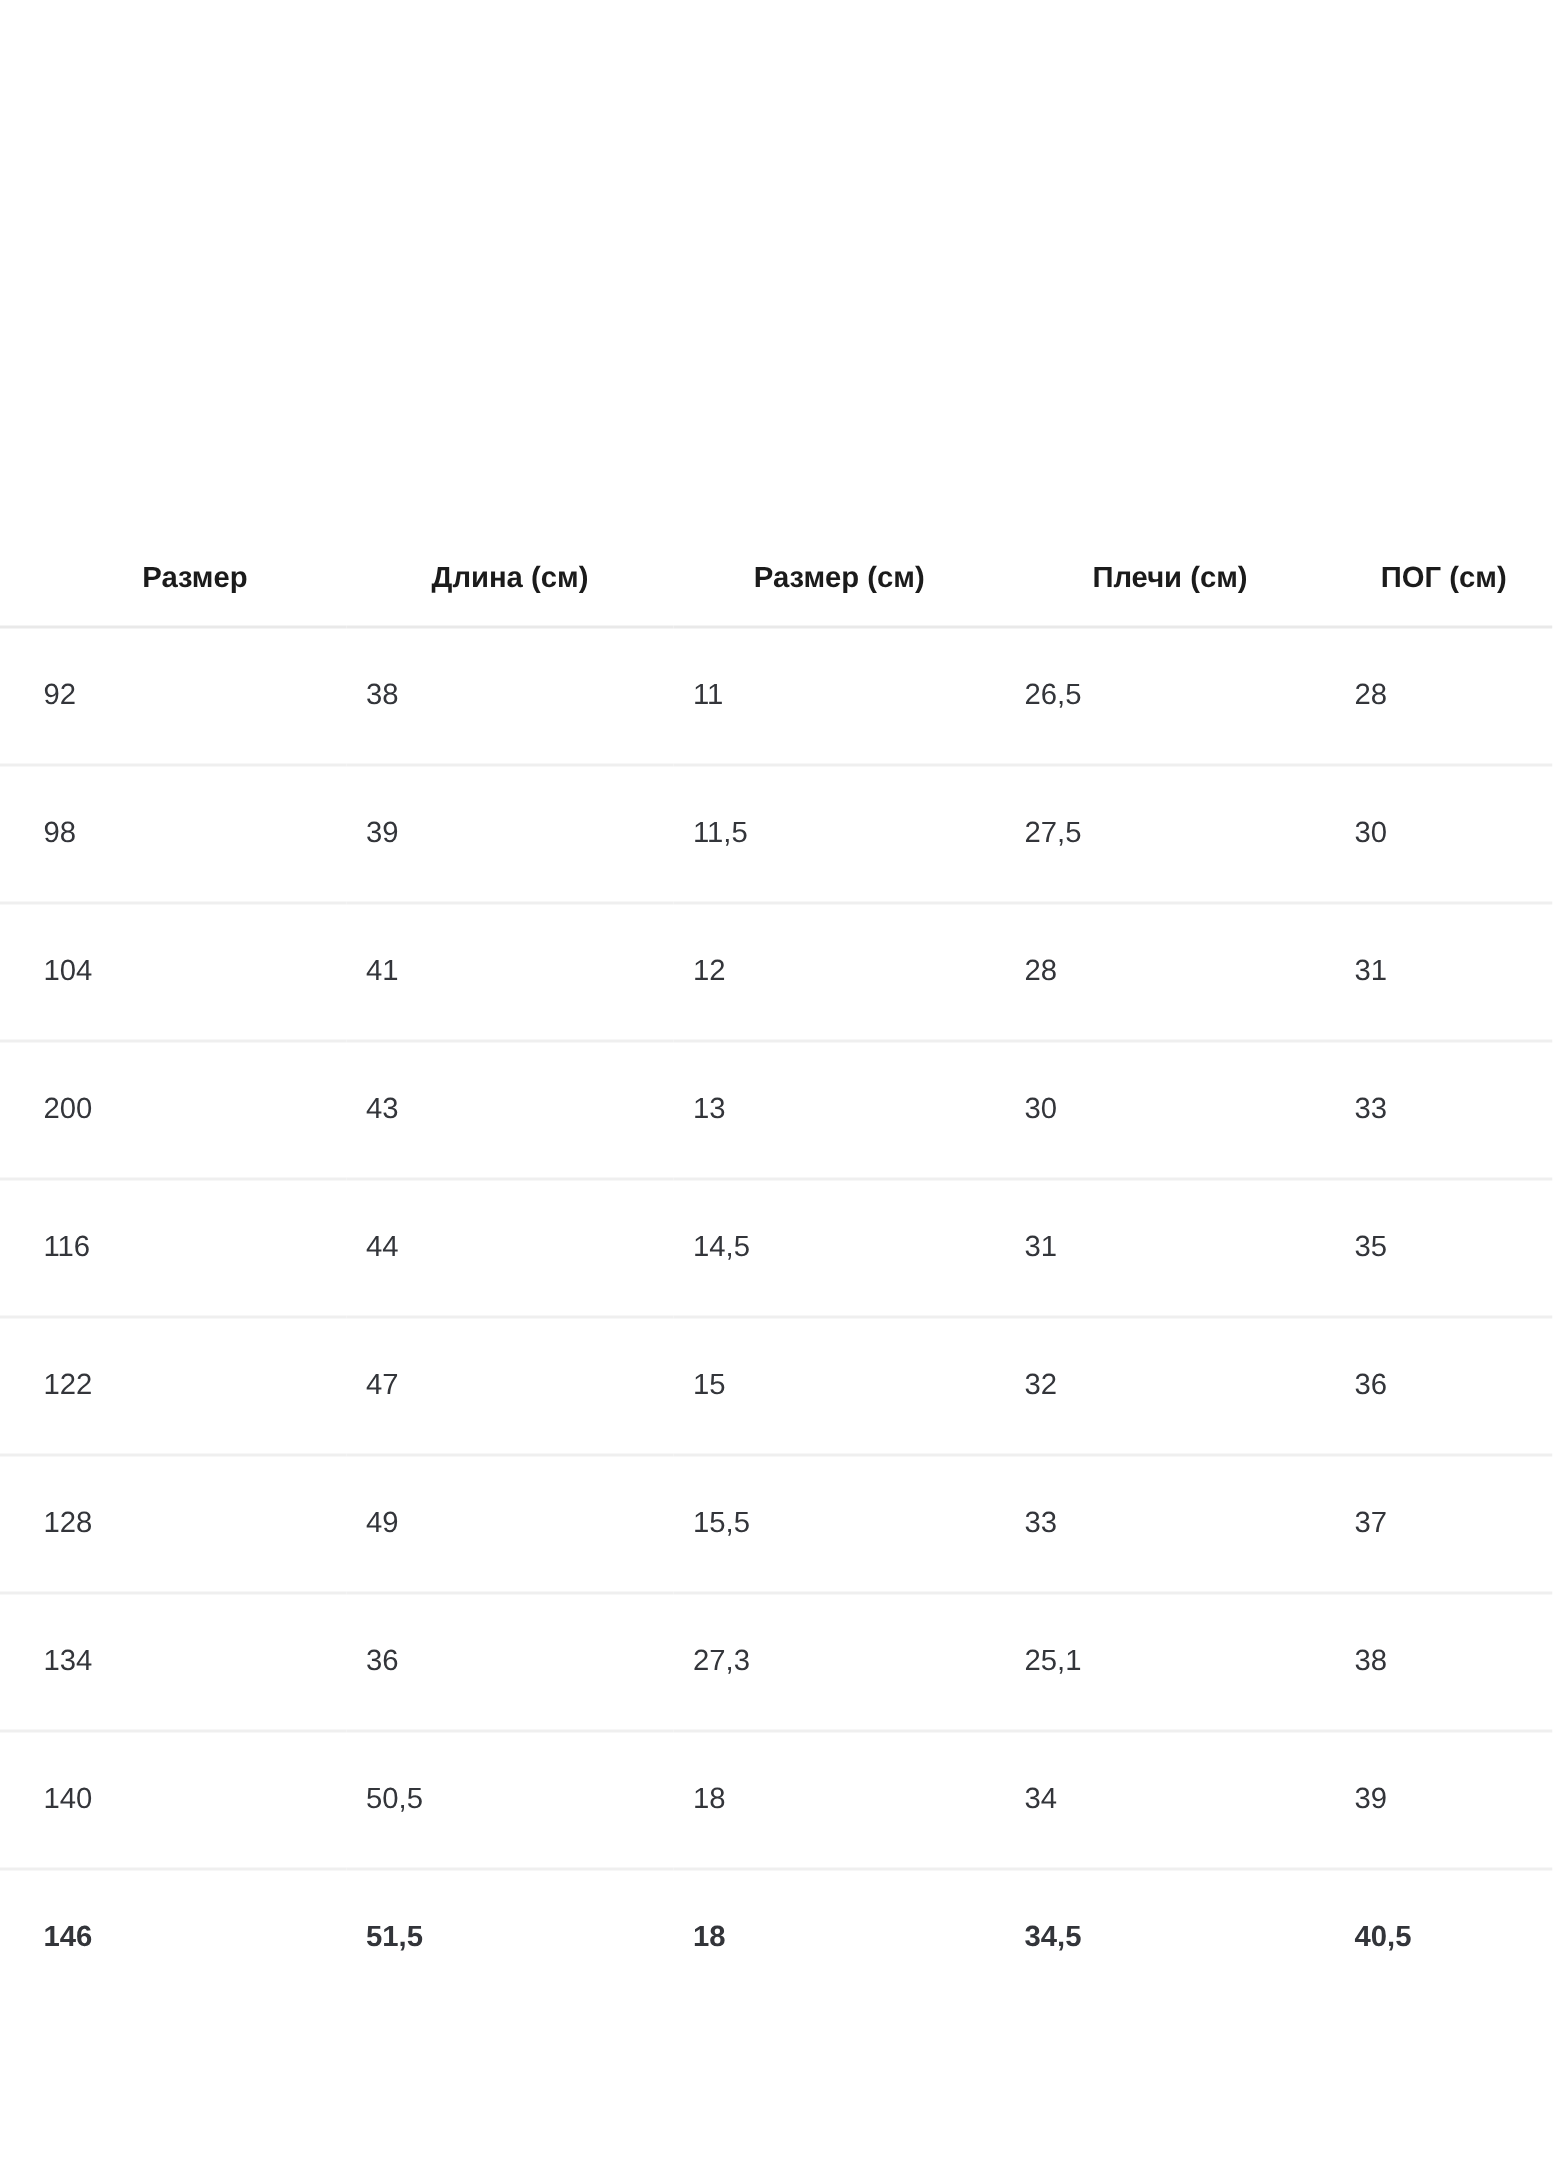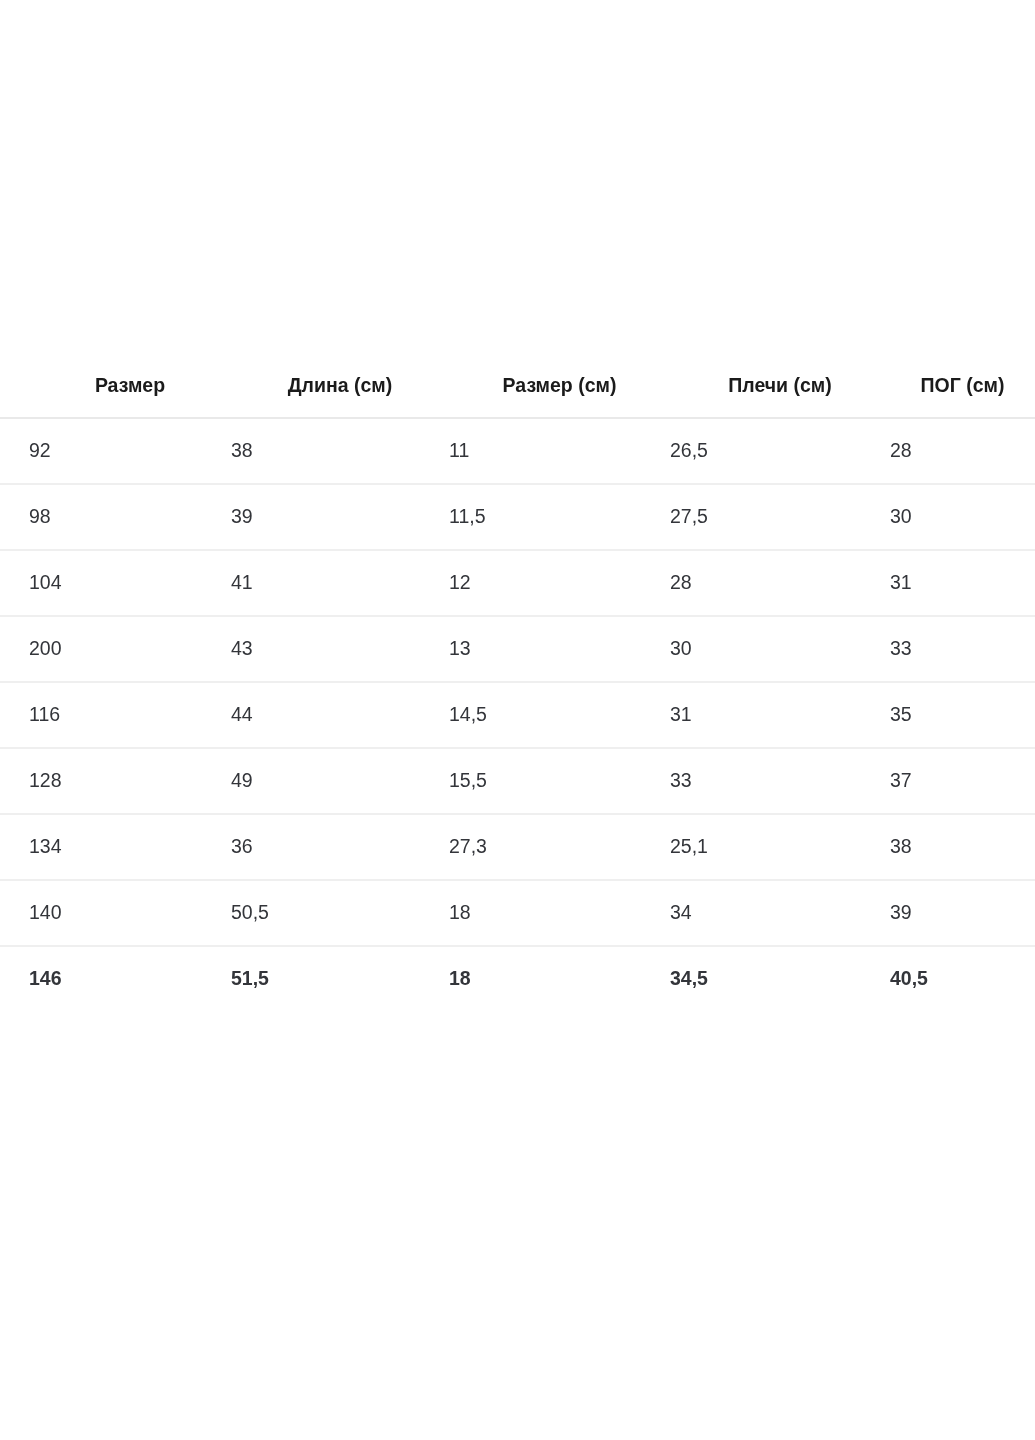--- a/index.html
+++ b/index.html
@@ -50,21 +50,21 @@
   }
 
   table.size-table thead th.first { padding-left: 29px; }
 
   table.size-table tbody td {
     text-align: left;
     font-size: 19.5px;
     line-height: 1;
     color: #33353a;
     height: 64px;
-    padding: 0;
+    padding: 13px;
     vertical-align: middle;
     border-bottom: 2px solid #efefef;
     white-space: nowrap;
   }
 
   table.size-table tbody td.first { padding-left: 29px; }
 
   table.size-table tbody tr:last-child td {
     border-bottom: none;
     font-weight: bold;
@@ -121,20 +121,27 @@
           <td>33</td>
         </tr>
         <tr>
           <td class="first">116</td>
           <td>44</td>
           <td>14,5</td>
           <td>31</td>
           <td>35</td>
         </tr>
         <tr>
+          <td class="first">122</td>
+          <td>47</td>
+          <td>15</td>
+          <td>32</td>
+          <td>36</td>
+        </tr>
+        <tr>
           <td class="first">128</td>
           <td>49</td>
           <td>15,5</td>
           <td>33</td>
           <td>37</td>
         </tr>
         <tr>
           <td class="first">134</td>
           <td>36</td>
           <td>27,3</td>

